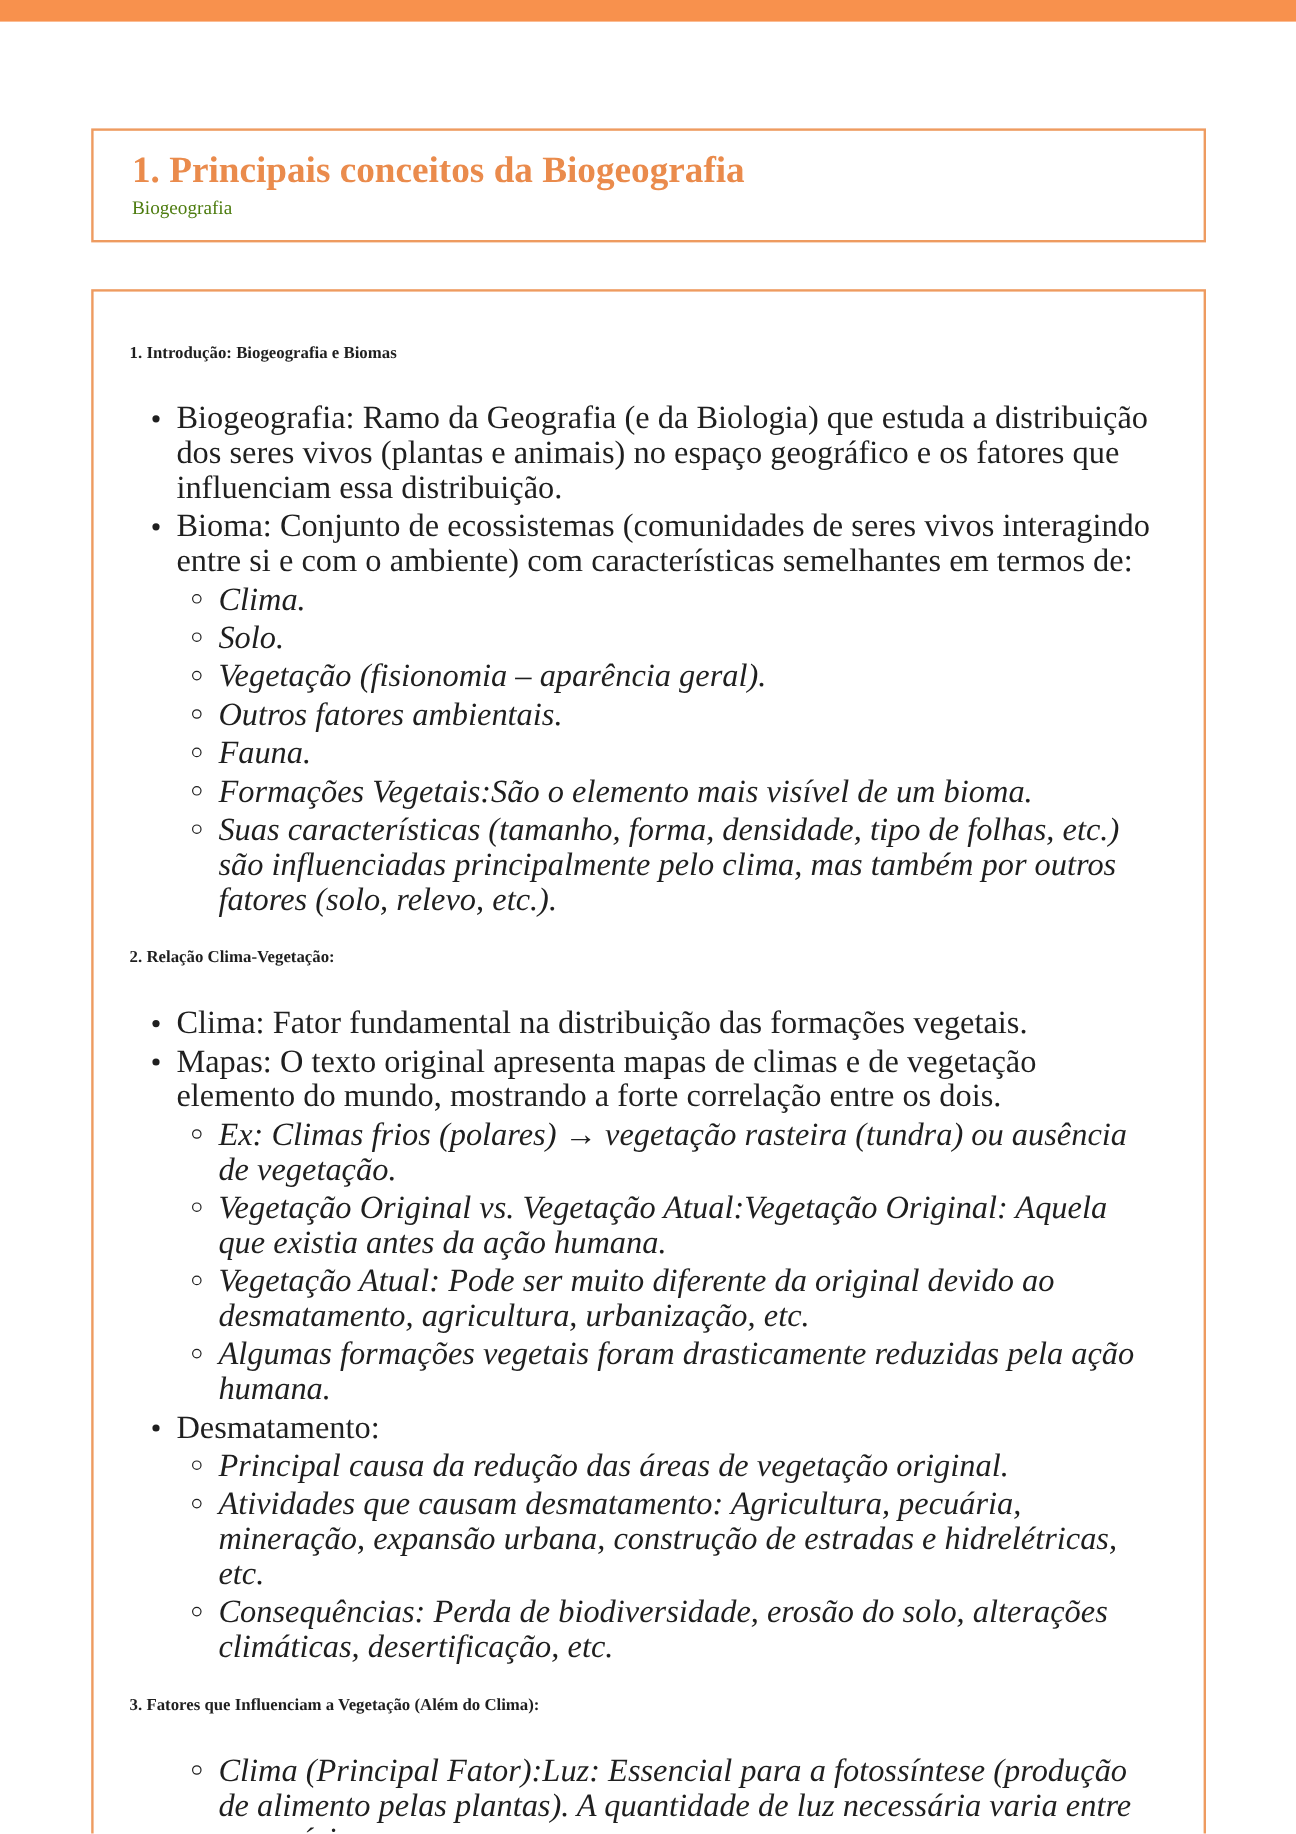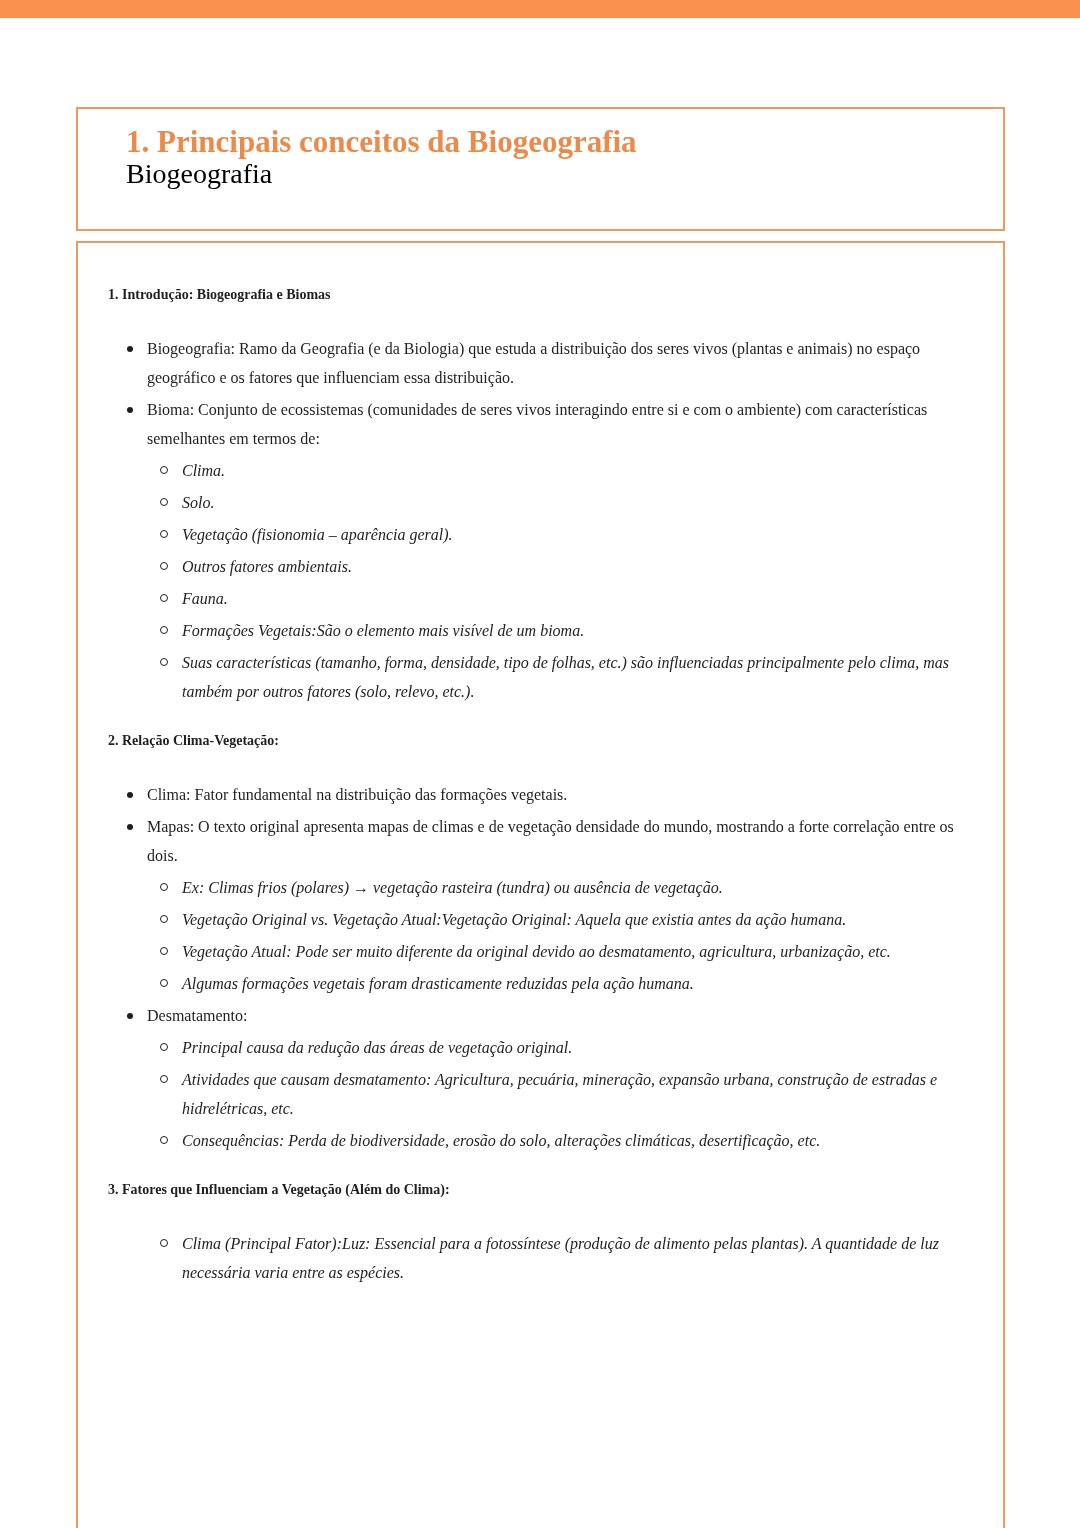--- a/index.html
+++ b/index.html
@@ -25,51 +25,51 @@
   .box {
     position: absolute;
     left: 76px;
     width: 929px;
     box-sizing: border-box;
     border: 2px solid #ee9b60;
     background: #ffffff;
   }
   .title-box {
     top: 107px;
-    height: 124px;
-    padding: 15px 34px 0 48px;
+    height: 95px;
+    padding: 15px 34px 0 32px;
   }
   .page-title {
     margin: 0;
     font-size: 31px;
     line-height: 36px;
     font-weight: bold;
   }
   .page-subtitle {
-    font-size: 28px;
+    font-size: 16px;
     line-height: 28px;
-    color: #000000;
+    color: #4d7c0f;
   }
   .content-box {
     top: 241px;
     height: 1330px;
     padding: 38px 44px 0 30px;
   }
   .sec-heading {
     font-size: 14px;
     line-height: 27px;
     font-weight: bold;
     margin: 21px 0 26px 0;
   }
   .sec-heading:first-child {
     margin-top: 0;
   }
   .item {
     position: relative;
-    font-size: 16px;
+    font-size: 27px;
     line-height: 29px;
     margin: 0 0 3px 0;
   }
   .item.l1 { padding-left: 39px; }
   .item.l2 { padding-left: 74px; font-style: italic; }
   .marker {
     position: absolute;
     border-radius: 50%;
     box-sizing: border-box;
   }
@@ -106,21 +106,21 @@
       <div class="item l1"><span class="marker m1"></span><span class="item-text">Bioma: Conjunto de ecossistemas (comunidades de seres vivos interagindo entre si e com o ambiente) com características semelhantes em termos de:</span></div>
       <div class="item l2"><span class="marker m2"></span><span class="item-text">Clima.</span></div>
       <div class="item l2"><span class="marker m2"></span><span class="item-text">Solo.</span></div>
       <div class="item l2"><span class="marker m2"></span><span class="item-text">Vegetação (fisionomia – aparência geral).</span></div>
       <div class="item l2"><span class="marker m2"></span><span class="item-text">Outros fatores ambientais.</span></div>
       <div class="item l2"><span class="marker m2"></span><span class="item-text">Fauna.</span></div>
       <div class="item l2"><span class="marker m2"></span><span class="item-text">Formações Vegetais:São o elemento mais visível de um bioma.</span></div>
       <div class="item l2"><span class="marker m2"></span><span class="item-text">Suas características (tamanho, forma, densidade, tipo de folhas, etc.) são influenciadas principalmente pelo clima, mas também por outros fatores (solo, relevo, etc.).</span></div>
       <h2 class="sec-heading">2. Relação Clima-Vegetação:</h2>
       <div class="item l1"><span class="marker m1"></span><span class="item-text">Clima: Fator fundamental na distribuição das formações vegetais.</span></div>
-      <div class="item l1"><span class="marker m1"></span><span class="item-text">Mapas: O texto original apresenta mapas de climas e de vegetação densidade do mundo, mostrando a forte correlação entre os dois.</span></div>
+      <div class="item l1"><span class="marker m1"></span><span class="item-text">Mapas: O texto original apresenta mapas de climas e de vegetação elemento do mundo, mostrando a forte correlação entre os dois.</span></div>
       <div class="item l2"><span class="marker m2"></span><span class="item-text">Ex: Climas frios (polares) → vegetação rasteira (tundra) ou ausência de vegetação.</span></div>
       <div class="item l2"><span class="marker m2"></span><span class="item-text">Vegetação Original vs. Vegetação Atual:Vegetação Original: Aquela que existia antes da ação humana.</span></div>
       <div class="item l2"><span class="marker m2"></span><span class="item-text">Vegetação Atual: Pode ser muito diferente da original devido ao desmatamento, agricultura, urbanização, etc.</span></div>
       <div class="item l2"><span class="marker m2"></span><span class="item-text">Algumas formações vegetais foram drasticamente reduzidas pela ação humana.</span></div>
       <div class="item l1"><span class="marker m1"></span><span class="item-text">Desmatamento:</span></div>
       <div class="item l2"><span class="marker m2"></span><span class="item-text">Principal causa da redução das áreas de vegetação original.</span></div>
       <div class="item l2"><span class="marker m2"></span><span class="item-text">Atividades que causam desmatamento: Agricultura, pecuária, mineração, expansão urbana, construção de estradas e hidrelétricas, etc.</span></div>
       <div class="item l2"><span class="marker m2"></span><span class="item-text">Consequências: Perda de biodiversidade, erosão do solo, alterações climáticas, desertificação, etc.</span></div>
       <h2 class="sec-heading">3. Fatores que Influenciam a Vegetação (Além do Clima):</h2>
       <div class="item l2"><span class="marker m2"></span><span class="item-text">Clima (Principal Fator):Luz: Essencial para a fotossíntese (produção de alimento pelas plantas). A quantidade de luz necessária varia entre as espécies.</span></div>

